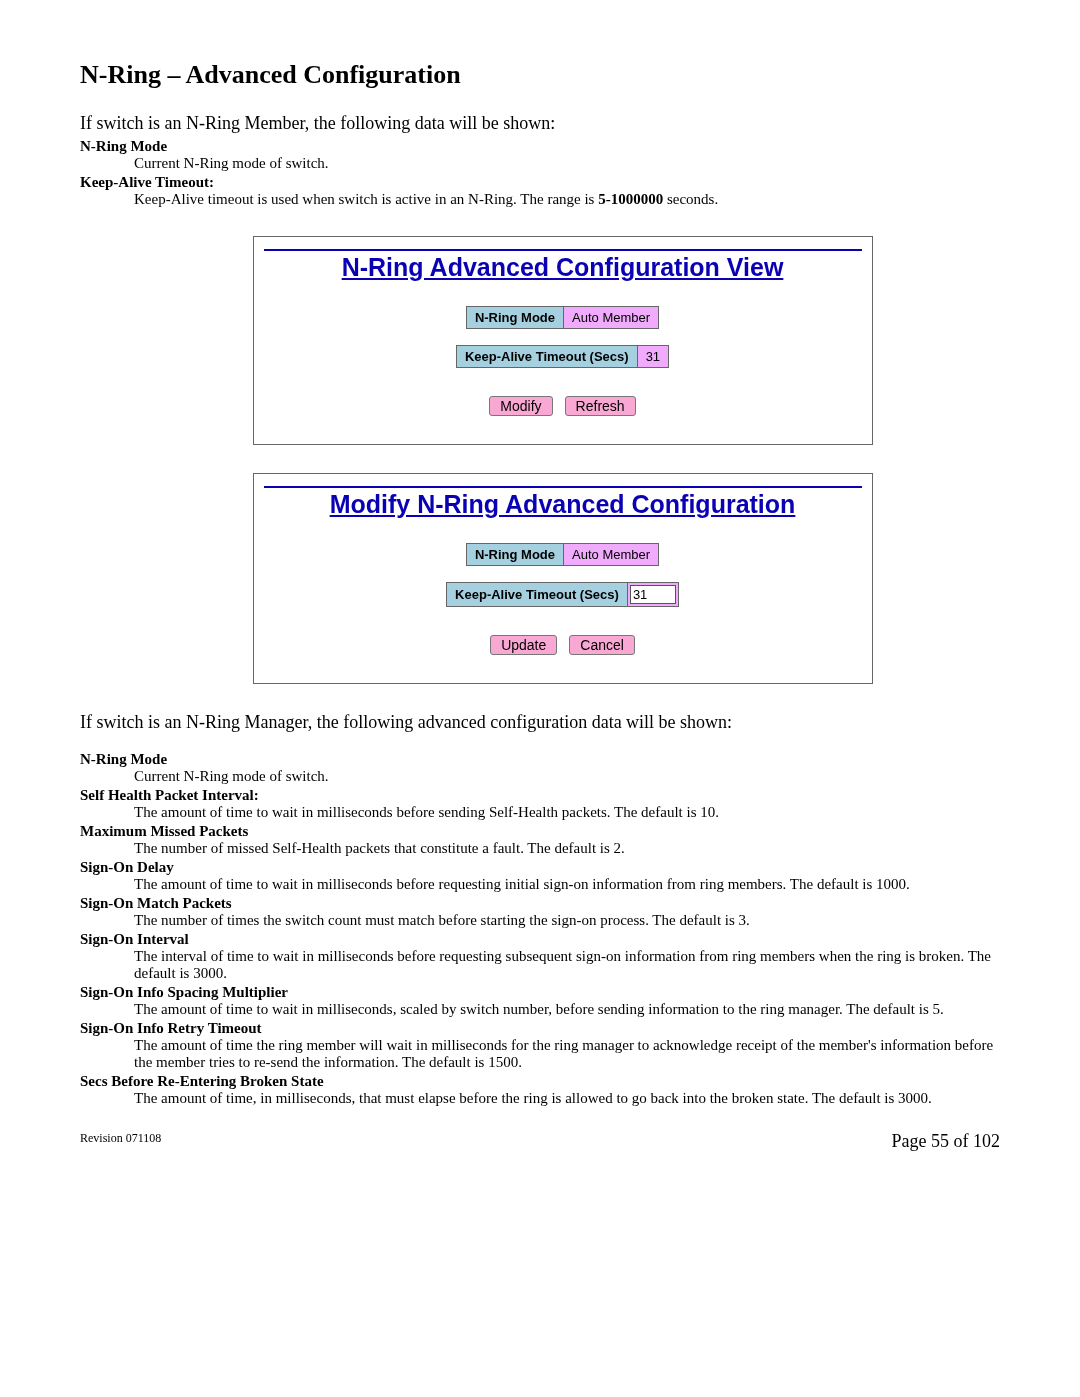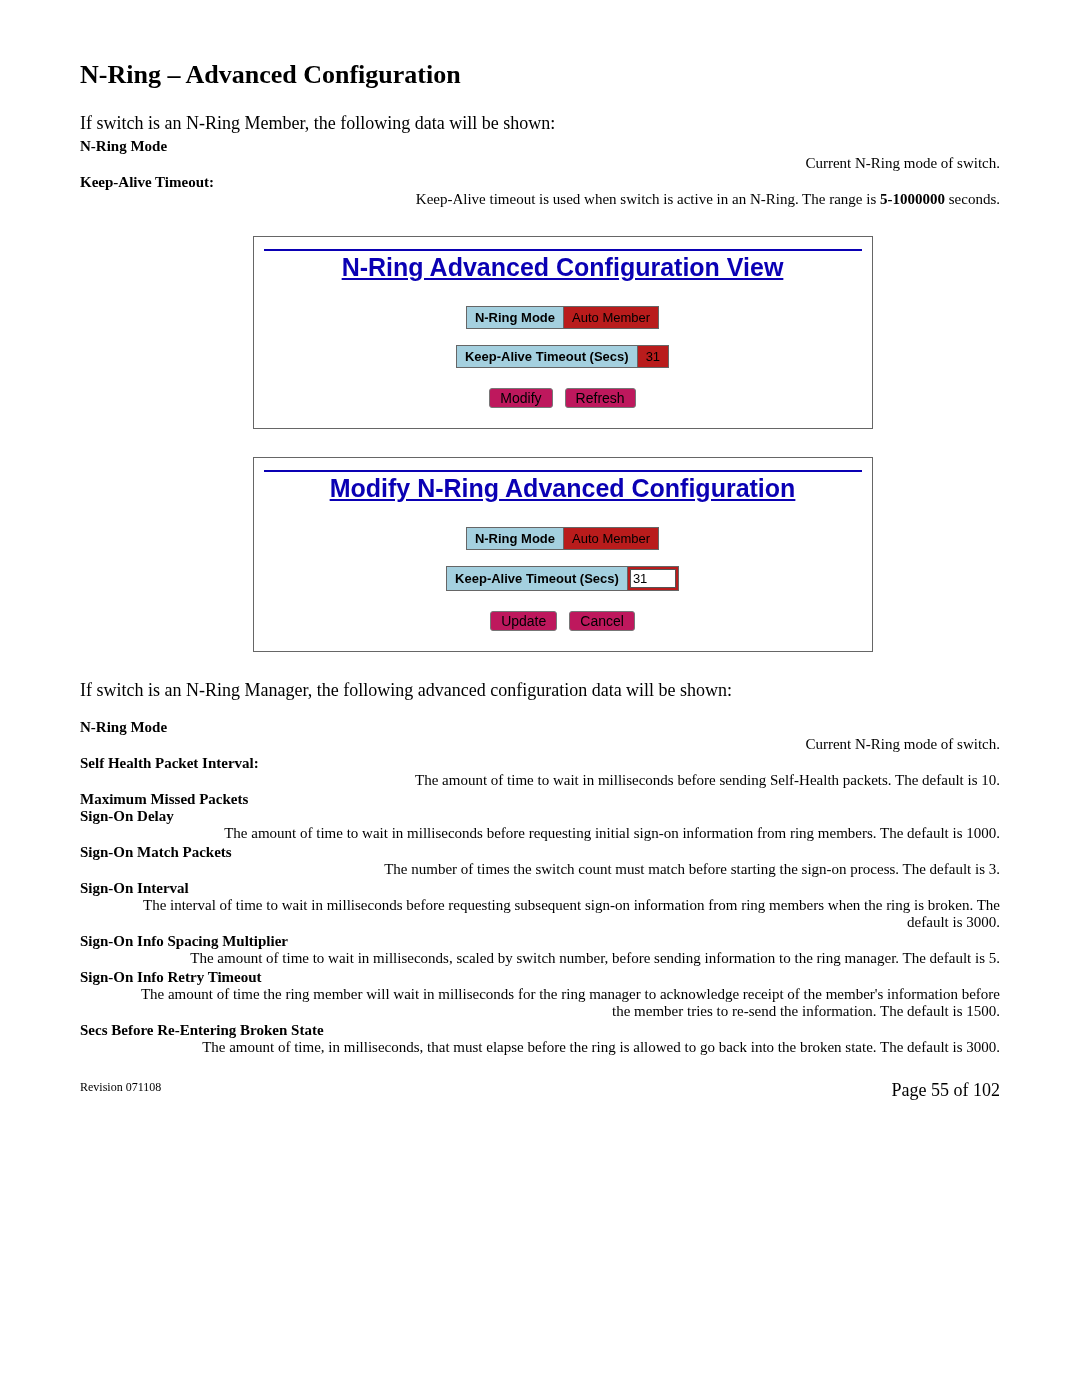--- a/index.html
+++ b/index.html
@@ -22,21 +22,20 @@
     margin: 0 0 4px 0;
   }
   .term {
     font-weight: bold;
     font-size: 15px;
     margin: 0;
   }
   .desc {
     font-size: 15px;
     margin: 0 0 2px 54px;
-    text-align: right;
   }
   .range {
     font-weight: bold;
   }
   .panel-wrap {
     margin: 28px auto 24px auto;
     width: 620px;
     padding-left: 45px;
   }
   .panel {
@@ -64,40 +63,40 @@
     padding: 3px 8px;
     font-family: Verdana, Arial, sans-serif;
     font-size: 13px;
   }
   .tbl .lbl {
     background: #a4d0df;
     font-weight: bold;
     text-align: right;
   }
   .tbl .val {
-    background: #b91c1c;
+    background: #f0abfc;
   }
   .tbl input[type="text"] {
     font-family: Arial, sans-serif;
     font-size: 13px;
     width: 40px;
     border: 1px solid #555;
     padding: 1px 2px;
   }
   .btnrow {
     text-align: center;
   }
   .btnrow button {
     font-family: Arial, sans-serif;
     font-size: 14px;
-    background: #be185d;
+    background: #f9a8d4;
     border: 1px solid #777;
     border-radius: 3px;
     padding: 1px 10px;
-    margin: 4px 4px;
+    margin: 12px 4px;
     cursor: pointer;
   }
   .section2 {
     margin-top: 28px;
     margin-bottom: 18px;
   }
   .footer {
     display: flex;
     justify-content: space-between;
     font-size: 12px;
@@ -178,20 +177,21 @@
 </div>
 
 <p class="intro section2">If switch is an N-Ring Manager, the following advanced configuration data will be shown:</p>
 
 <div id="manager-defs">
     <p class="term">N-Ring Mode</p>
     <p class="desc">Current N-Ring mode of switch.</p>
     <p class="term">Self Health Packet Interval:</p>
     <p class="desc">The amount of time to wait in milliseconds before sending Self-Health packets. The default is 10.</p>
     <p class="term">Maximum Missed Packets</p>
+    <p class="desc">The number of missed Self-Health packets that constitute a fault. The default is 2.</p>
     <p class="term">Sign-On Delay</p>
     <p class="desc">The amount of time to wait in milliseconds before requesting initial sign-on information from ring members. The default is 1000.</p>
     <p class="term">Sign-On Match Packets</p>
     <p class="desc">The number of times the switch count must match before starting the sign-on process. The default is 3.</p>
     <p class="term">Sign-On Interval</p>
     <p class="desc">The interval of time to wait in milliseconds before requesting subsequent sign-on information from ring members when the ring is broken. The default is 3000.</p>
     <p class="term">Sign-On Info Spacing Multiplier</p>
     <p class="desc">The amount of time to wait in milliseconds, scaled by switch number, before sending information to the ring manager. The default is 5.</p>
     <p class="term">Sign-On Info Retry Timeout</p>
     <p class="desc">The amount of time the ring member will wait in milliseconds for the ring manager to acknowledge receipt of the member's information before the member tries to re-send the information. The default is 1500.</p>

